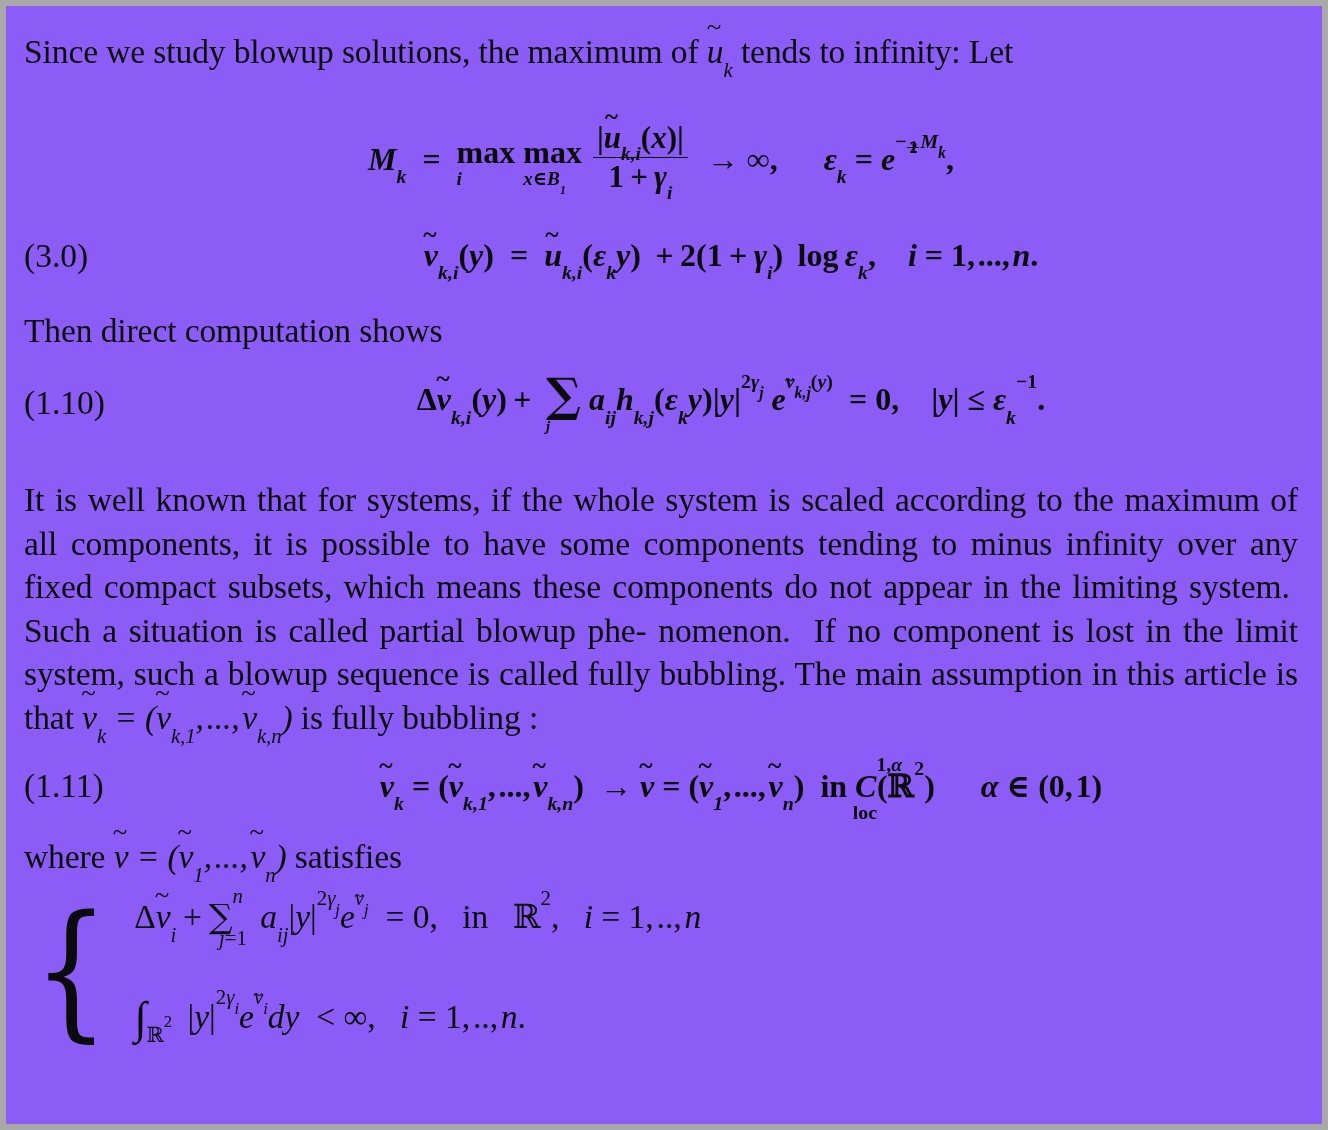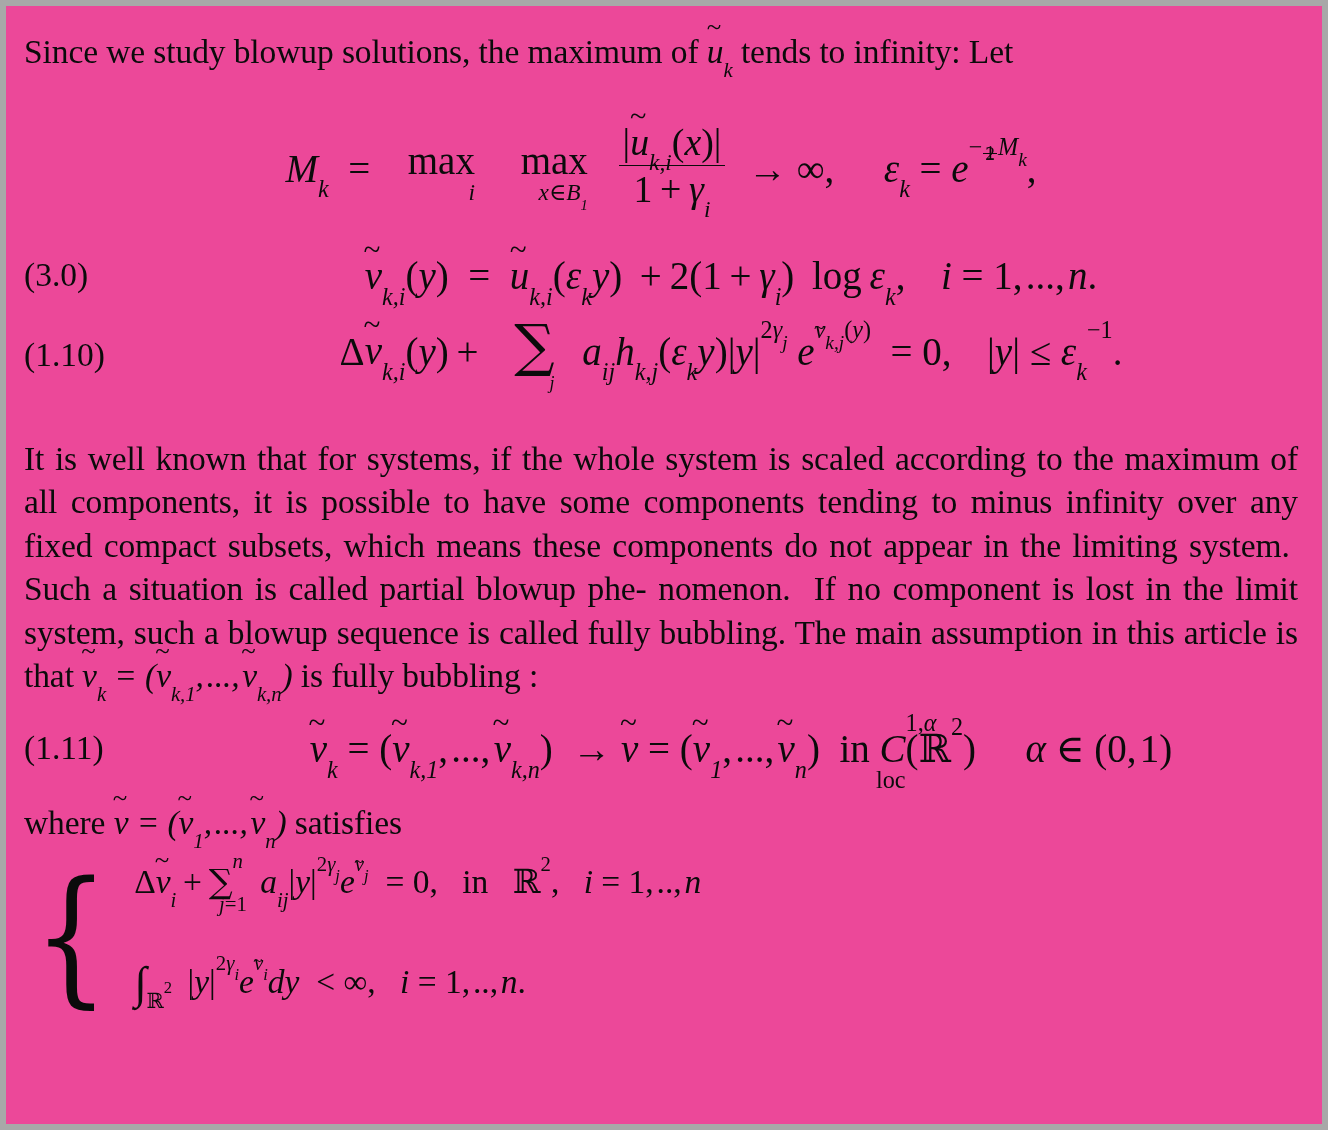--- a/index.html
+++ b/index.html
@@ -20,21 +20,21 @@
     height: 1130px;
     background: #ffffff;
     border: 6px solid #a8a8a8;
     position: relative;
   }
 
   #page-inner {
     box-sizing: border-box;
     width: 100%;
     height: 100%;
-    background: #ec4899;
+    background: #8b5cf6;
     padding: 10px 24px 18px 18px;
     position: relative;
   }
 
   
   .para {
     font-size: 33.5px;
     line-height: 43.5px;
     color: #0b0b0b;
     text-align: justify;
@@ -73,21 +73,22 @@
   .eqtag {
     font-style: normal;
     font-size: 33.5px;
     color: #0b0b0b;
     flex: 0 0 auto;
     white-space: nowrap;
   }
   .eqbody {
     flex: 1 1 auto;
     text-align: center;
-    font-size: 39px;
+    font-size: 32px;
+    font-weight: bold;
   }
 
   
   .frac {
     display: inline-block;
     vertical-align: -0.52em;
     margin: 16px 3px;
   }
   .frac > .fnum {
     display: block;
@@ -107,23 +108,23 @@
     font-size: 0.80em;
     margin: 0 1px;
   }
   .sfrac > span { display: block; }
   .sfrac > .fnum { border-bottom: 1.3px solid #0b0b0b; padding: 0 2px; }
   .sfrac > .fden { padding: 0 2px; }
 
   
   .oplim {
     display: inline-block;
-    text-align: right;
+    text-align: left;
     vertical-align: middle;
-    margin: 0 18px;
+    margin: 0 0;
   }
   .oplim > .opmain {
     display: block;
     font-style: normal;
     line-height: 1.0;
   }
   .oplim > .oplow {
     display: block;
     font-size: 0.60em;
     line-height: 1.0;
@@ -231,20 +232,21 @@
       <span class="tld nar">v</span><sub>k,i</sub><span class="op">(</span>y<span class="op">)</span>
       <span class="op">&nbsp;=&nbsp;</span>
       <span class="tld nar">u</span><sub>k,i</sub><span class="op">(</span>ε<sub>k</sub>y<span class="op">)</span>
       <span class="op"> + </span><span class="num">2</span><span class="op">(</span><span class="num">1</span><span class="op"> + </span>γ<sub>i</sub><span class="op">)</span>
       <span class="op"> log </span>ε<sub>k</sub><span class="op">,</span>
       <span class="spacer-sm"></span>
       i<span class="op">&nbsp;=&nbsp;</span><span class="num">1</span><span class="op">, ..., </span>n<span class="op">.</span>
     </div>
   </div>
 
+  <p class="para single tight" style="margin-top:34px;">Then direct computation shows</p>
 
   <div class="eqrow" style="margin-top:20px;">
     <div class="eqtag" style="width:140px;">(1.10)</div>
     <div class="eqbody math">
       <span class="op">Δ</span><span class="tld nar">v</span><sub>k,i</sub><span class="op">(</span>y<span class="op">)</span><span class="op"> + </span>
       <span class="oplim">
         <span class="opmain bigsum">∑</span>
         <span class="oplow math" style="font-size:0.46em;">j</span>
       </span>
       a<sub>ij</sub>h<sub>k,j</sub><span class="op">(</span>ε<sub>k</sub>y<span class="op">)</span><span class="bar">|</span>y<span class="bar">|</span><sup><span class="num">2</span>γ<sub>j</sub></sup>

